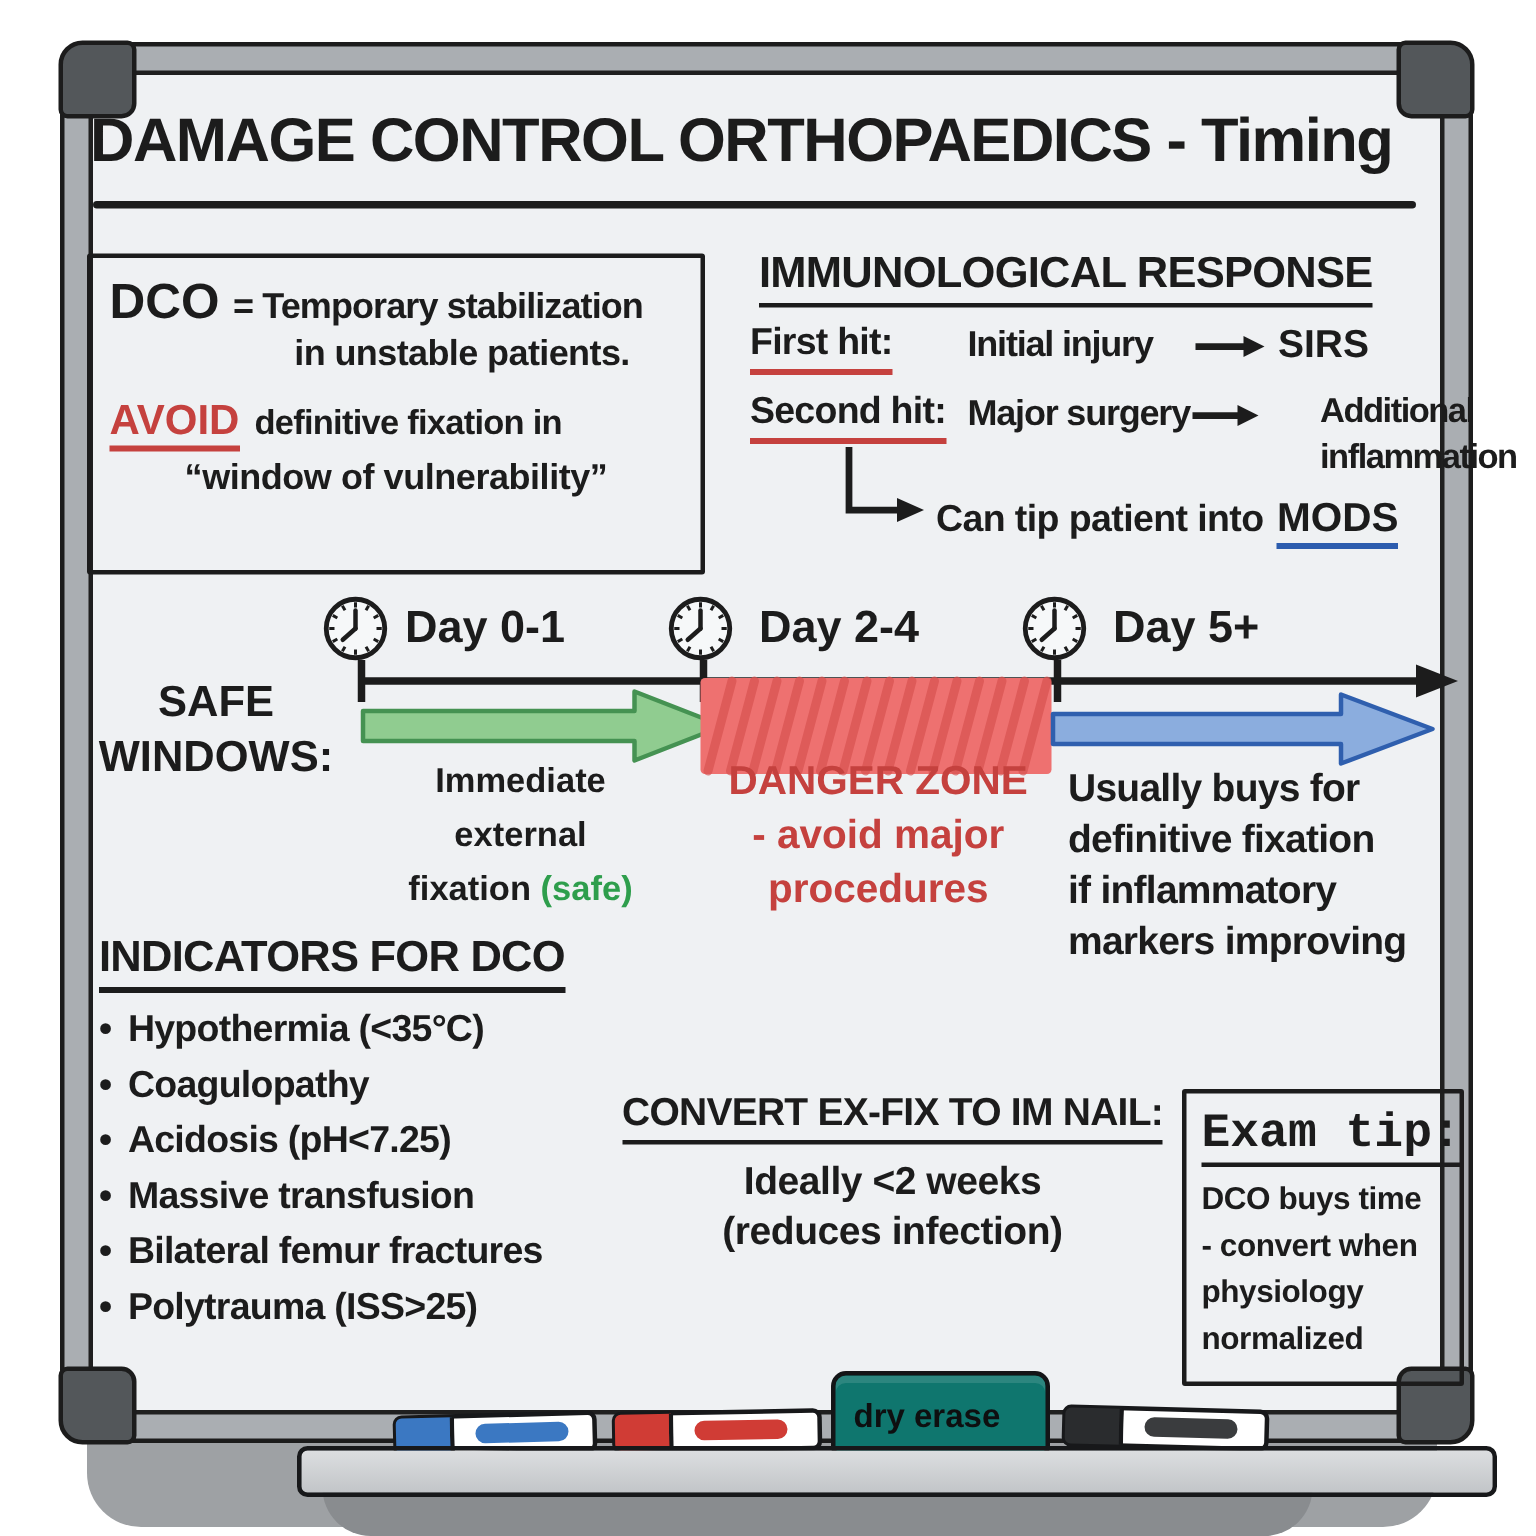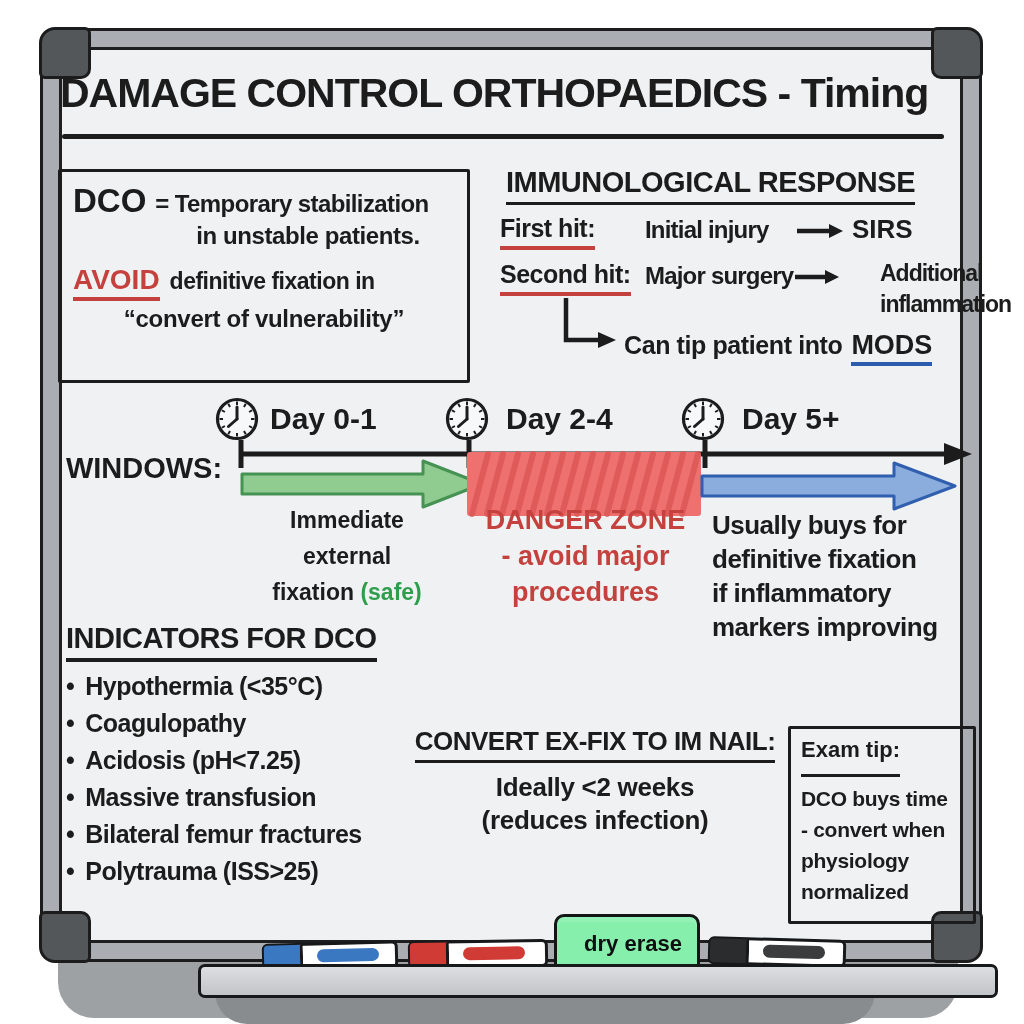--- a/index.html
+++ b/index.html
@@ -15,22 +15,22 @@
   .frame{left:40px;top:28px;width:942px;height:934px;background:#aaaeb2;border:3px solid #1c1c1c;border-radius:18px;box-sizing:border-box;}
   .board{position:absolute;left:16px;top:16px;right:16px;bottom:16px;background:#eff1f3;border:3px solid #1f1f1f;border-radius:4px;}
   .cap{position:absolute;width:52px;height:52px;background:#53575a;border:3px solid #1c1c1c;box-sizing:border-box;}
   .cap-tl{left:-4px;top:-4px;border-radius:16px 6px 10px 6px;}
   .cap-tr{right:-4px;top:-4px;border-radius:6px 16px 6px 10px;}
   .cap-bl{left:-4px;bottom:-4px;border-radius:6px 10px 6px 16px;}
   .cap-br{right:-4px;bottom:-4px;border-radius:10px 6px 16px 6px;}
   
   .under-tray-shadow{left:215px;top:992px;width:660px;height:32px;background:#898c8f;border-radius:0 0 70px 70px;}
   .tray-bar{left:198px;top:964px;width:800px;height:34px;background:linear-gradient(#dcdee0,#c2c5c8);border:3px solid #17181a;border-radius:7px;box-sizing:border-box;}
-  .eraser{left:554px;top:914px;width:146px;height:60px;background:#86efac;border:3px solid #141517;border-radius:10px;box-sizing:border-box;
-          display:flex;align-items:center;justify-content:center;box-shadow:inset 0 5px 0 rgba(255,255,255,.12);padding-left:12px;}
+  .eraser{left:554px;top:914px;width:146px;height:60px;background:#0f766e;border:3px solid #141517;border-radius:10px;box-sizing:border-box;
+          display:flex;align-items:center;justify-content:flex-start;box-shadow:inset 0 5px 0 rgba(255,255,255,.12);padding-left:12px;}
   .eraser-label{font-size:22px;font-weight:700;color:#0e0f10;}
   .marker{height:28px;background:#ffffff;border:3px solid #17181a;border-radius:6px;box-sizing:border-box;}
   .marker .cap-end{position:absolute;left:-1px;top:-1px;bottom:-1px;width:36px;border-right:3px solid #17181a;border-radius:4px 0 0 4px;}
   .marker .band{position:absolute;left:52px;top:4px;width:62px;height:13px;border-radius:7px;}
   .marker-blue{left:262px;top:942px;width:136px;transform:rotate(-1.5deg);}
   .marker-blue .cap-end,.marker-blue .band{background:#3b78c2;}
   .marker-red{left:408px;top:940px;width:140px;transform:rotate(-1deg);}
   .marker-red .cap-end,.marker-red .band{background:#d03c35;}
   .marker-black{left:708px;top:938px;width:138px;transform:rotate(1.5deg);}
   .marker-black .cap-end{background:#2a2c2e;}
@@ -67,21 +67,21 @@
   .phase3{left:712px;top:508px;width:262px;font-size:26px;line-height:34px;font-weight:700;text-align:left;letter-spacing:-0.5px;}
   .ind-header{left:66px;top:622px;font-size:29px;letter-spacing:-0.5px;border-bottom-width:4px;}
   .ind-list{left:66px;top:668px;width:370px;list-style:none;margin:0;padding:0;}
   .ind-list li{display:flex;gap:11px;font-size:25px;font-weight:700;line-height:37px;letter-spacing:-0.5px;white-space:nowrap;}
   .bullet{font-size:25px;}
   .convert-block{left:405px;top:726px;width:380px;text-align:center;}
   .convert-header{font-size:26px;letter-spacing:-0.5px;}
   .convert-line{font-size:26px;font-weight:700;margin-top:9px;letter-spacing:-0.3px;}
   .convert-line + .convert-line{margin-top:2px;}
   .exam-box{left:788px;top:726px;width:188px;height:198px;padding:8px 10px;}
-  .exam-header{font-size:22px;border-bottom-width:3.5px;padding-bottom:11px;}
+  .exam-header{font-size:32px;border-bottom-width:3.5px;padding-bottom:1px;font-family:Liberation Mono, monospace;}
   .exam-line{font-size:21px;font-weight:700;line-height:31px;letter-spacing:-0.3px;white-space:nowrap;}
   .exam-line:first-of-type{margin-top:6px;}
 </style>
 </head>
 <body>
 
 <div>
 
   <div class="abs board-shadow"></div>
 
@@ -101,21 +101,21 @@
     <div class="abs box dco-box">
       <div class="dco-line1">
         <span class="dco-term">DCO</span>
         <span class="dco-def1">= Temporary stabilization</span>
       </div>
       <div class="dco-def2">in unstable patients.</div>
       <div class="dco-line3">
         <span class="avoid">AVOID</span>
         <span class="avoid-text">definitive fixation in</span>
       </div>
-      <div class="dco-line4">“convert of vulnerability”</div>
+      <div class="dco-line4">“window of vulnerability”</div>
     </div>
 
     <div class="abs section-header immuno-header">IMMUNOLOGICAL RESPONSE</div>
 
     <span class="abs hit-label" style="left:500px;top:214px;">First hit:</span>
     <span class="abs hit-cause" style="left:645px;top:216px;">Initial injury</span>
     <svg class="abs" style="left:795px;top:222px;" width="50" height="18" viewBox="0 0 50 18">
       <line x1="2" y1="9" x2="36" y2="9" stroke="#1c1c1c" stroke-width="4.5"></line>
       <polygon points="34,2 48,9 34,16" fill="#1c1c1c"></polygon>
     </svg>
@@ -205,20 +205,21 @@
 
     <svg class="abs" style="left:232px;top:436px;" width="742" height="36" viewBox="0 0 742 36">
       <line x1="9" y1="18" x2="714" y2="18" stroke="#1c1c1c" stroke-width="5"></line>
       <line x1="9" y1="4" x2="9" y2="32" stroke="#1c1c1c" stroke-width="5"></line>
       <line x1="237" y1="4" x2="237" y2="32" stroke="#1c1c1c" stroke-width="5"></line>
       <line x1="473" y1="4" x2="473" y2="32" stroke="#1c1c1c" stroke-width="5"></line>
       <polygon points="712,7 740,18 712,29" fill="#1c1c1c"></polygon>
     </svg>
 
     <div class="abs safe-windows">
+      <div>SAFE</div>
       <div>WINDOWS:</div>
     </div>
 
     <svg class="abs" style="left:240px;top:458px;" width="245" height="52" viewBox="0 0 245 52">
       <polygon points="2,16 183,16 183,3 242,26 183,49 183,36 2,36" fill="#90cc90" stroke="#459252" stroke-width="3" stroke-linejoin="round"></polygon>
     </svg>
     <svg class="abs" style="left:464px;top:446px;" width="240" height="76" viewBox="0 0 240 76">
       <rect x="3" y="6" width="234" height="64" rx="3" fill="#ee7170"></rect>
       <g stroke="#d85250" stroke-width="6" stroke-linecap="round" opacity="0.7">
         <line x1="8" y1="68" x2="24" y2="8"></line>

